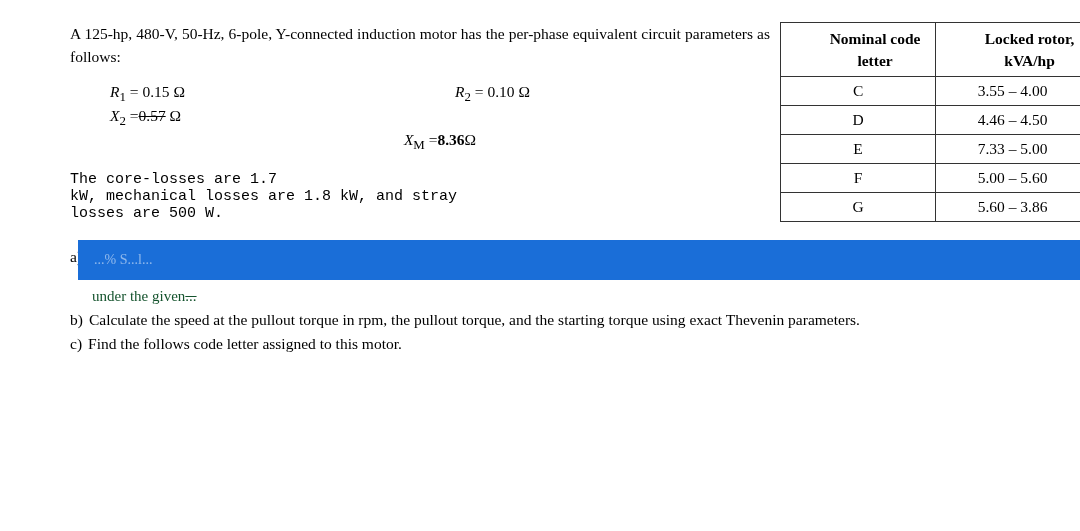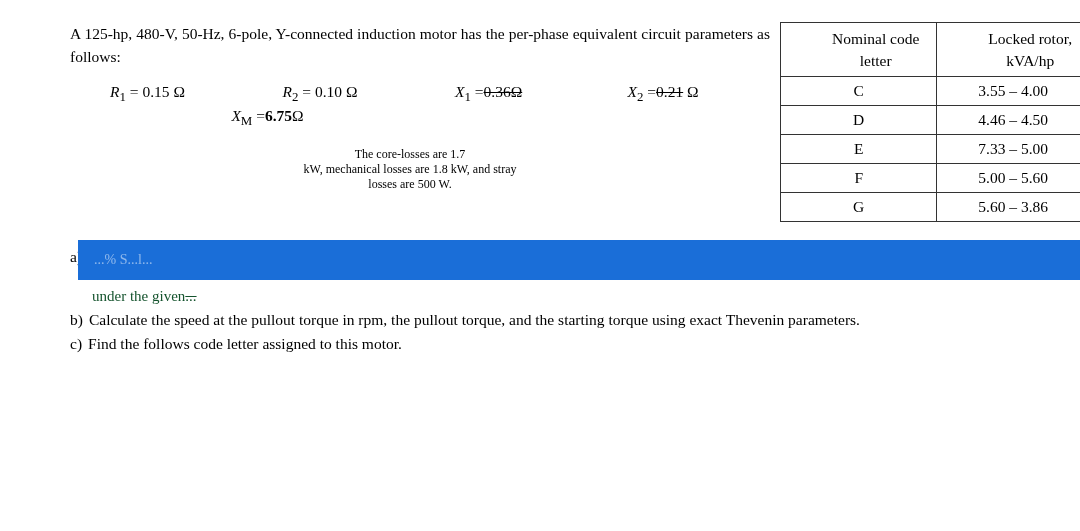--- a/index.html
+++ b/index.html
@@ -30,61 +30,61 @@
       padding-right: 10px;
     }
     .intro-text {
       font-size: 15.5px;
       line-height: 1.5;
       text-align: justify;
     }
     .params-block {
       margin-top: 14px;
       display: grid;
-      grid-template-columns: 1fr 1fr 1fr 1fr;
+      grid-template-columns: 1fr 1fr;
       gap: 2px 30px;
       padding-left: 40px;
       font-size: 15.5px;
     }
     .param-row {
       display: flex;
       align-items: baseline;
     }
     .xm-row {
       grid-column: 1 / span 2;
       display: flex;
       justify-content: center;
       align-items: baseline;
     }
     .strikethrough {
       text-decoration: line-through;
     }
     .core-losses-text {
       margin-top: 18px;
-      font-size: 12px;
-      text-align: center;
+      font-size: 15px;
       padding-right: 20px;
+      font-family: Liberation Mono, monospace;
     }
     .right-column {
       width: 310px;
       flex-shrink: 0;
     }
     .table-box {
       border: 1.5px solid #333;
       border-collapse: collapse;
       width: 100%;
       font-size: 15.5px;
     }
     .table-box th, .table-box td {
       border: 1.5px solid #333;
       padding: 5px 14px;
       text-align: center;
     }
     .table-box th {
-      font-weight: normal;
+      font-weight: bold;
       line-height: 1.4;
       padding-left: 48px;
     }
     .bottom-section {
       margin-top: 8px;
       font-size: 15.5px;
     }
     .redacted-bar {
       position: relative;
       margin-top: 10px;
@@ -144,30 +144,27 @@
       <div class="params-block">
 
         <div class="param-row">
           <span><em>R</em><sub>1</sub> = 0.15 Ω</span>
         </div>
 
         <div class="param-row">
           <span><em>R</em><sub>2</sub> = 0.10 Ω</span>
         </div>
 
+
         <div class="param-row">
-          <span><em>X</em><sub>1</sub> =<span class="strikethrough">0.36Ω</span></span>
-        </div>
-
-        <div class="param-row">
-          <span><em>X</em><sub>2</sub> =<span class="strikethrough">0.21</span> Ω</span>
+          <span><em>X</em><sub>2</sub> =<span class="strikethrough">0.57</span> Ω</span>
         </div>
 
         <div class="xm-row">
-          <span><em>X</em><sub>M</sub> =<strong>6.75</strong>Ω</span>
+          <span><em>X</em><sub>M</sub> =<strong>8.36</strong>Ω</span>
         </div>
       </div>
 
       <div class="core-losses-text">
         <span>The core-losses are 1.7<br>kW, mechanical losses are 1.8 kW, and stray<br>losses are 500 W.</span>
       </div>
     </div>
 
     <div class="right-column">
       <table class="table-box">

